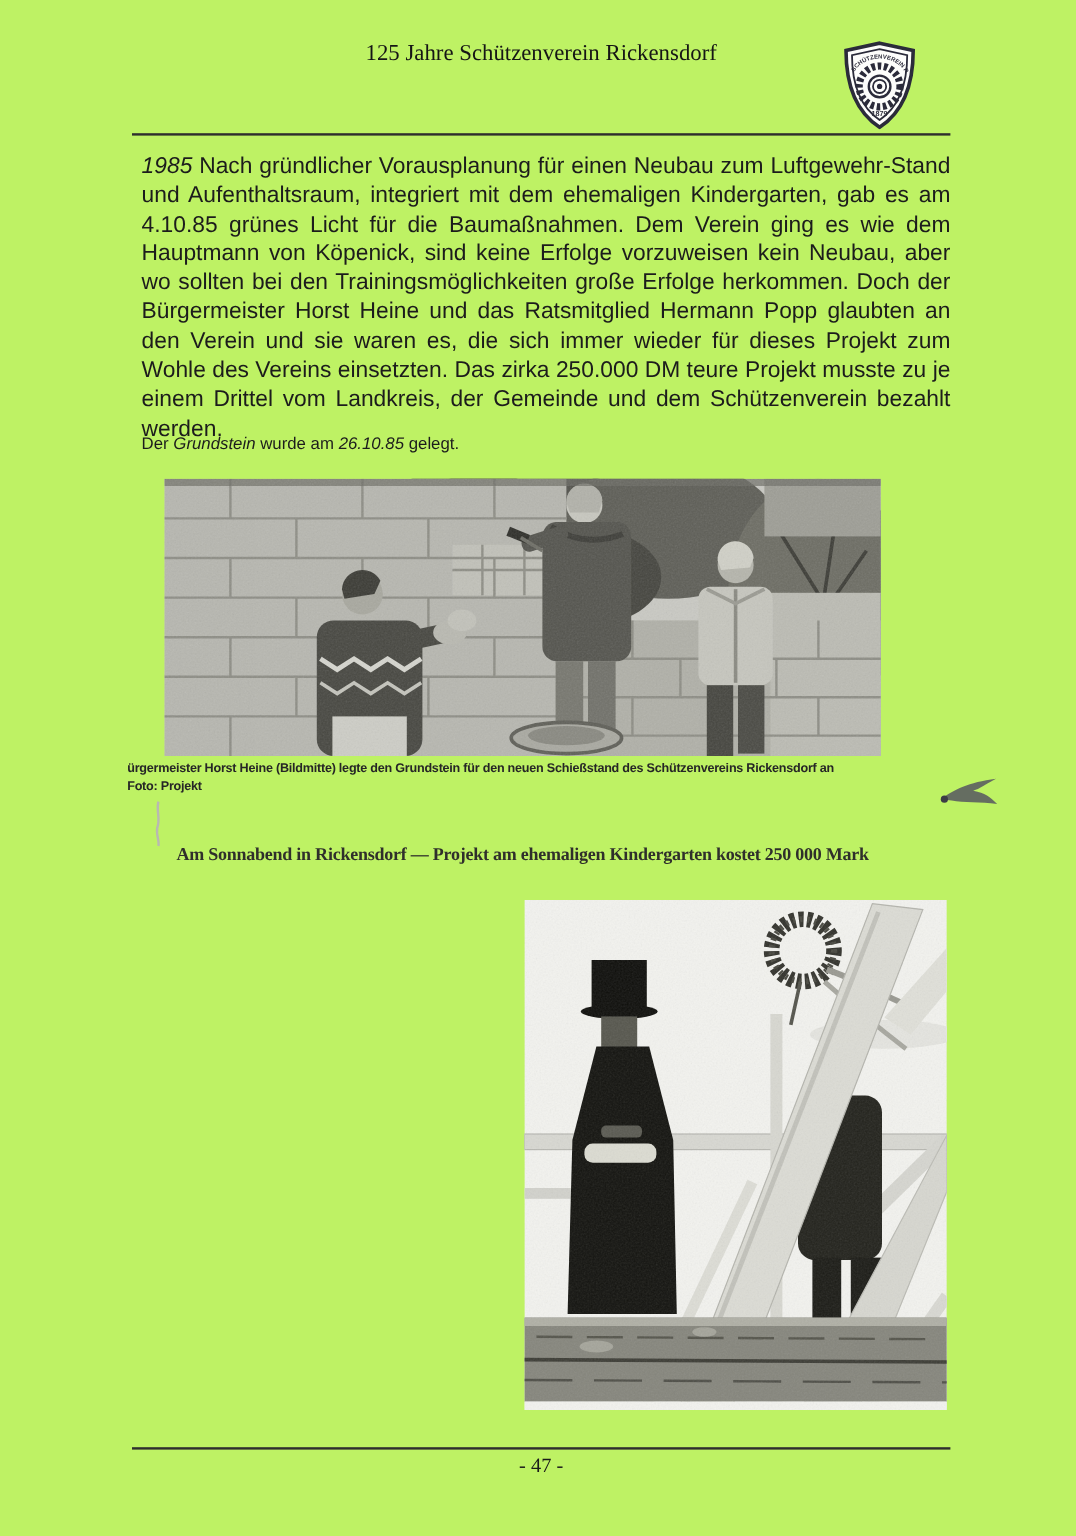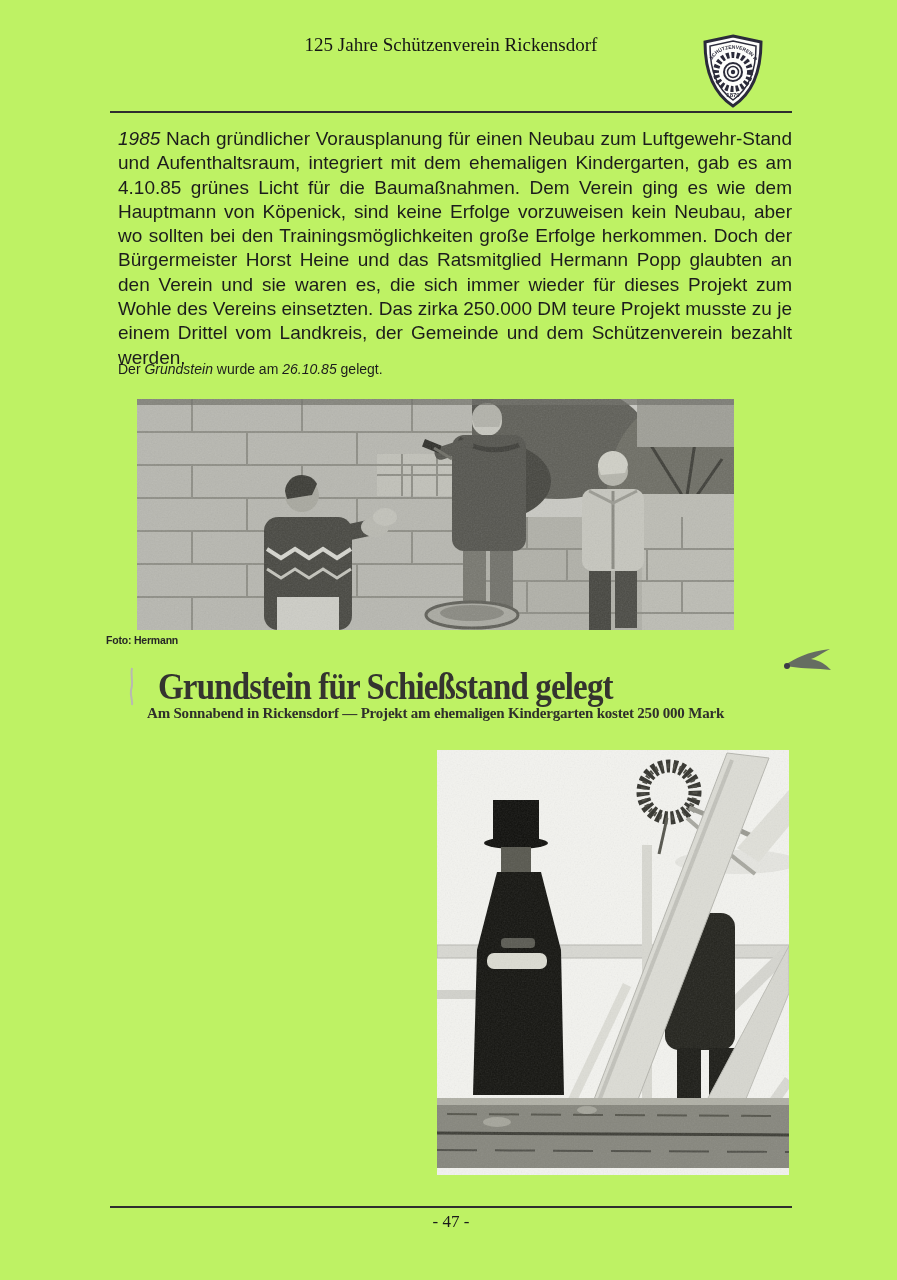--- a/index.html
+++ b/index.html
@@ -147,29 +147,29 @@
 
     <g>
       <ellipse cx="335" cy="216" rx="46" ry="13" fill="#a9a9a1" stroke="#5f5f58" stroke-width="3"></ellipse>
       <ellipse cx="335" cy="214" rx="32" ry="8" fill="#898981"></ellipse>
     </g>
     <rect width="597" height="6" fill="#6e6e66" opacity="0.7"></rect>
     <rect width="597" height="231" filter="url(#grainF)" opacity="0.16"></rect>
   </svg>
 
   <div class="caption">
+    <div>ürgermeister Horst Heine (Bildmitte) legte den Grundstein für den neuen Schießstand des Schützenvereins Rickensdorf an</div>
     <div class="caption-row2">
-      <span>Foto: Hermann</span>
+      <span>Foto: Projekt</span>
     </div>
   </div>
 
   <svg class="edge-mark" viewBox="0 0 8 40">
     <path d="M4 2 C2 10 6 16 3 24 C2 30 5 35 4 39" stroke="#b9b9b2" stroke-width="2" fill="none"></path>
   </svg>
-  <div class="headline"><span class="headline-inner">Grundstein für Schießstand gelegt</span></div>
   <div class="subheadline">Am Sonnabend in Rickensdorf — Projekt am ehemaligen Kindergarten kostet 250 000 Mark</div>
 
   <svg class="ink-mark" viewBox="0 0 52 34">
     <path d="M3 20 C14 12 26 6 49 3 C38 9 36 11 30 13 C40 15 44 18 50 24 C36 22 22 23 12 21 Z" fill="#565660" opacity="0.85"></path>
     <circle cx="6" cy="20" r="3" fill="#3c3c46"></circle>
   </svg>
 
   <svg class="photo2" viewBox="0 0 352 425" preserveAspectRatio="none">
     <rect width="352" height="425" fill="#f3f3ef"></rect>
     <ellipse cx="300" cy="112" rx="62" ry="12" fill="#e5e5e0"></ellipse>

